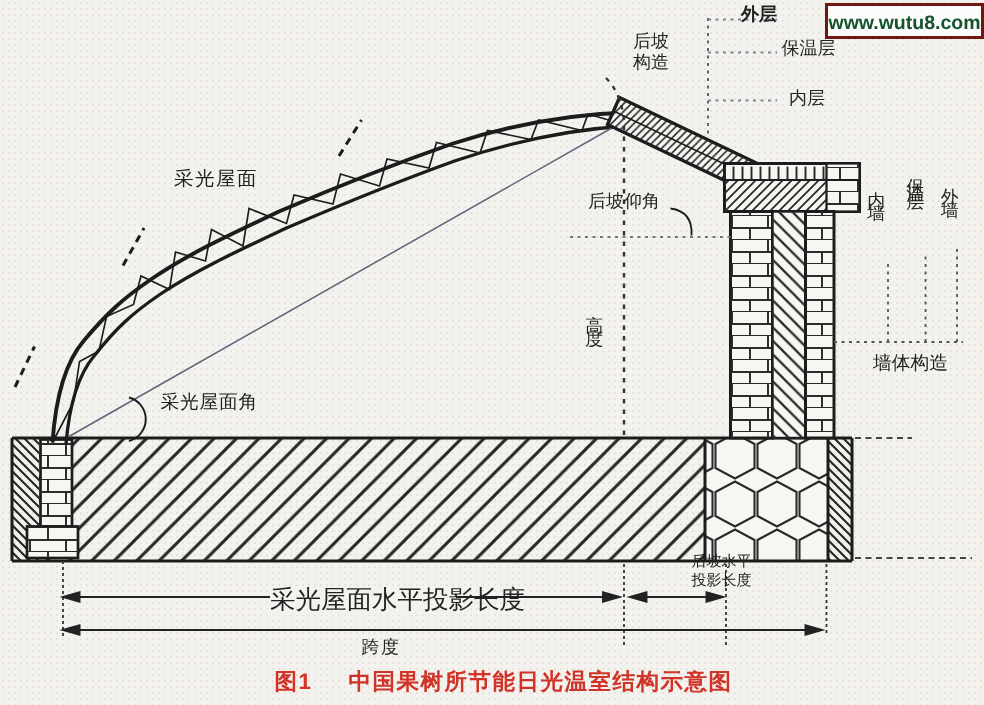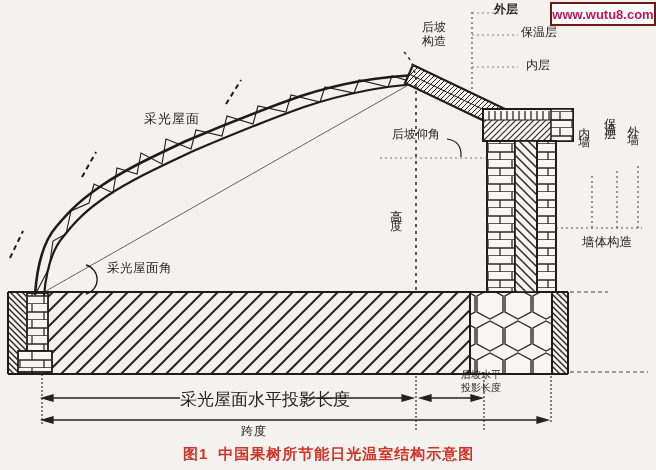--- a/index.html
+++ b/index.html
@@ -11,42 +11,42 @@
   #stage{
     position:relative;width:656px;height:470px;
     background:#f3f2ee;
     background-image:radial-gradient(#e6e4db 0.6px, transparent 0.6px);
     background-size:4px 4px;
     color:#1c1c1c;
   }
   #stage svg{position:absolute;left:0;top:0;}
   .lbl{position:absolute;color:#222;white-space:nowrap;line-height:1.1;}
   .vtext{writing-mode:vertical-rl;text-orientation:upright;}
-  .lbl-roof-surface{left:116px;top:112px;font-size:13px;letter-spacing:1px;margin-left:28px;}
+  .lbl-roof-surface{left:116px;top:112px;font-size:13px;letter-spacing:1px;}
   .lbl-roof-angle{left:107px;top:262px;font-size:12.5px;letter-spacing:0.5px;}
   .lbl-rear-structure{left:419px;top:20px;font-size:12px;line-height:14px;text-align:center;width:30px;white-space:normal;font-family:Liberation Serif, serif;}
   .lbl-outer-layer{left:494px;top:3px;font-size:12px;font-weight:bold;}
   .lbl-insulation-layer{left:521px;top:26px;font-size:12px;}
   .lbl-inner-layer{left:526px;top:59px;font-size:12px;}
   .lbl-rear-angle{left:392px;top:128px;font-size:12px;}
   .lbl-height{left:389px;top:200px;font-size:12px;letter-spacing:9px;}
   .lbl-inner-wall{left:577px;top:118px;font-size:12px;letter-spacing:8px;}
   .lbl-wall-insulation{left:603px;top:109px;font-size:12px;letter-spacing:5px;}
   .lbl-outer-wall{left:626px;top:116px;font-size:12px;letter-spacing:8px;}
   .lbl-wall-structure{left:582px;top:236px;font-size:12.5px;}
   .lbl-frost{left:576px;top:306px;font-size:12px;line-height:15px;white-space:normal;width:56px;}
   .lbl-dim-roof{left:180px;top:391px;width:124px;text-align:center;font-size:17px;background:#f3f2ee;}
   .lbl-dim-rear{left:451px;top:369px;width:60px;font-size:10px;line-height:12.5px;text-align:center;white-space:normal;}
   .lbl-dim-span{left:241px;top:425px;font-size:12px;letter-spacing:1px;}
   .caption{position:absolute;left:183px;top:445px;font-size:15px;font-weight:bold;color:#d03428;letter-spacing:1px;}
-  .caption .cap-prefix{margin-right:10px;}
+  .caption .cap-prefix{margin-right:24px;}
   .wm-top{
     position:absolute;left:550px;top:2px;width:102px;height:20px;
     border:2px solid #6e1812;background:#fcfcfa;
-    color:#be185d;font-weight:bold;font-size:13px;
+    color:#14532d;font-weight:bold;font-size:13px;
     display:flex;align-items:center;justify-content:center;
   }
   .wm-bottom{position:absolute;left:538px;top:430px;width:118px;text-align:center;color:#3a3a3a;font-weight:bold;}
   .wm-bottom .wm-line1{font-size:13.5px;letter-spacing:0.5px;text-shadow:1px 1px 0 #d8d6cc;}
   .wm-bottom .wm-line2{font-size:12px;letter-spacing:2.5px;text-shadow:1px 1px 0 #d8d6cc;}
 </style>
 </head>
 <body>
 
 <div id="stage">

